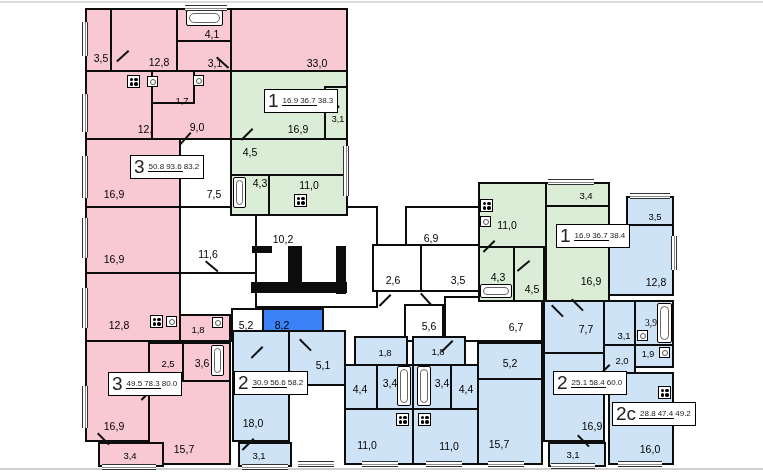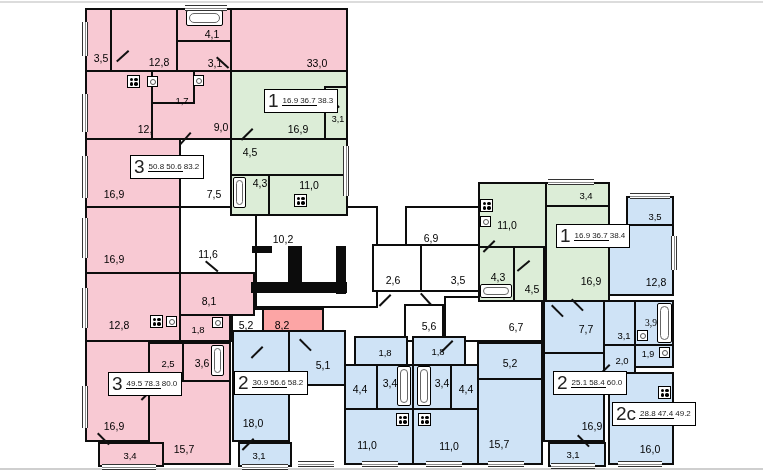--- a/index.html
+++ b/index.html
@@ -40,21 +40,21 @@
     </div>
     <div class="room" style="left: 179px; top: 206px; width: 80px; height: 68px; background: rgb(255, 255, 255);">
       <span class="rl" style="left: 27px; top: 46px;">11,6</span>
     </div>
     <div class="room" style="left: 255px; top: 206px; width: 123px; height: 102px; background: rgb(255, 255, 255);">
       <span class="rl" style="left: 26px; top: 31px;">10,2</span>
     </div>
     <div class="room" style="left: 231px; top: 308px; width: 34px; height: 34px; background: rgb(255, 255, 255);">
       <span class="rl" style="left: 13px; top: 15px;">5,2</span>
     </div>
-    <div class="room" style="left: 262px; top: 308px; width: 62px; height: 34px; background: #fca5a5;">
+    <div class="room" style="left: 262px; top: 308px; width: 62px; height: 34px; background: #3b82f6;">
       <span class="rl" style="left: 18px; top: 15px;">8,2</span>
     </div>
     <div class="room" style="left: 405px; top: 206px; width: 76px; height: 40px; background: rgb(255, 255, 255);">
       <span class="rl" style="left: 24px; top: 30px;">6,9</span>
     </div>
     <div class="room" style="left: 372px; top: 244px; width: 50px; height: 48px; background: rgb(255, 255, 255);">
       <span class="rl" style="left: 19px; top: 34px;">2,6</span>
     </div>
     <div class="room" style="left: 420px; top: 244px; width: 64px; height: 48px; background: rgb(255, 255, 255);">
       <span class="rl" style="left: 36px; top: 34px;">3,5</span>
@@ -77,36 +77,33 @@
     <div class="room" style="left: 176px; top: 40px; width: 56px; height: 32px; background: rgb(248, 201, 211);">
       <span class="rl" style="left: 37px; top: 21px;">3,1</span>
     </div>
     <div class="room" style="left: 230px; top: 8px; width: 118px; height: 64px; background: rgb(248, 201, 211);">
       <span class="rl" style="left: 85px; top: 53px;">33,0</span>
     </div>
     <div class="room" style="left: 85px; top: 70px; width: 68px; height: 70px; background: rgb(248, 201, 211);">
       <span class="rl" style="left: 61px; top: 57px;">12,7</span>
     </div>
     <div class="room" style="left: 151px; top: 70px; width: 81px; height: 70px; background: rgb(248, 201, 211);">
-      <span class="rl" style="left: 68px; top: 55px;">9,0</span>
+      <span class="rl" style="left: 44px; top: 55px;">9,0</span>
     </div>
     <div class="room" style="left: 151px; top: 70px; width: 44px; height: 34px; background: rgb(248, 201, 211);">
       <span class="rl" style="left: 29px; top: 28px; font-size: 9.5px;">1,7</span>
     </div>
     <div class="room" style="left: 85px; top: 138px; width: 96px; height: 70px; background: rgb(248, 201, 211);">
       <span class="rl" style="left: 27px; top: 54px;">16,9</span>
     </div>
     <div class="room" style="left: 85px; top: 206px; width: 96px; height: 68px; background: rgb(248, 201, 211);">
       <span class="rl" style="left: 27px; top: 51px;">16,9</span>
     </div>
     <div class="room" style="left: 85px; top: 272px; width: 96px; height: 70px; background: rgb(248, 201, 211);">
       <span class="rl" style="left: 32px; top: 51px;">12,8</span>
-    </div>
-    <div class="room" style="left: 179px; top: 272px; width: 76px; height: 44px; background: rgb(248, 201, 211);">
-      <span class="rl" style="left: 28px; top: 27px;">8,1</span>
     </div>
     <div class="room" style="left: 179px; top: 314px; width: 52px; height: 28px; background: rgb(248, 201, 211);">
       <span class="rl" style="left: 17px; top: 13px; font-size: 9.5px;">1,8</span>
     </div>
     <div class="room" style="left: 148px; top: 342px; width: 36px; height: 40px; background: rgb(248, 201, 211);">
       <span class="rl" style="left: 18px; top: 19px; font-size: 9.5px;">2,5</span>
     </div>
     <div class="room" style="left: 182px; top: 342px; width: 49px; height: 44px; background: rgb(248, 201, 211);">
       <span class="rl" style="left: 18px; top: 19px;">3,6</span>
     </div>
@@ -219,21 +216,21 @@
       <span class="rl" style="left: 20px; top: 64px;">15,7</span>
     </div>
     <div class="wallx" style="left: 252px; top: 246px; width: 20px; height: 7px;"></div>
     <div class="wallx" style="left: 288px; top: 246px; width: 14px; height: 44px;"></div>
     <div class="wallx" style="left: 336px; top: 246px; width: 10px; height: 48px;"></div>
     <div class="wallx" style="left: 251px; top: 282px; width: 96px; height: 11px;"></div>
     <div class="stamp" style="left: 130px; top: 155px;">
       <span class="unit">3</span>
       <div class="vals">
         <span class="u">50.8</span>
-        <span class="u">50.6</span>
+        <span class="u">93.6</span>
         <span>83.2</span>
       </div>
     </div>
     <div class="stamp" style="left: 264px; top: 89px;">
       <span class="unit">1</span>
       <div class="vals">
         <span class="u">16.9</span>
         <span class="u">36.7</span>
         <span>38.3</span>
       </div>

